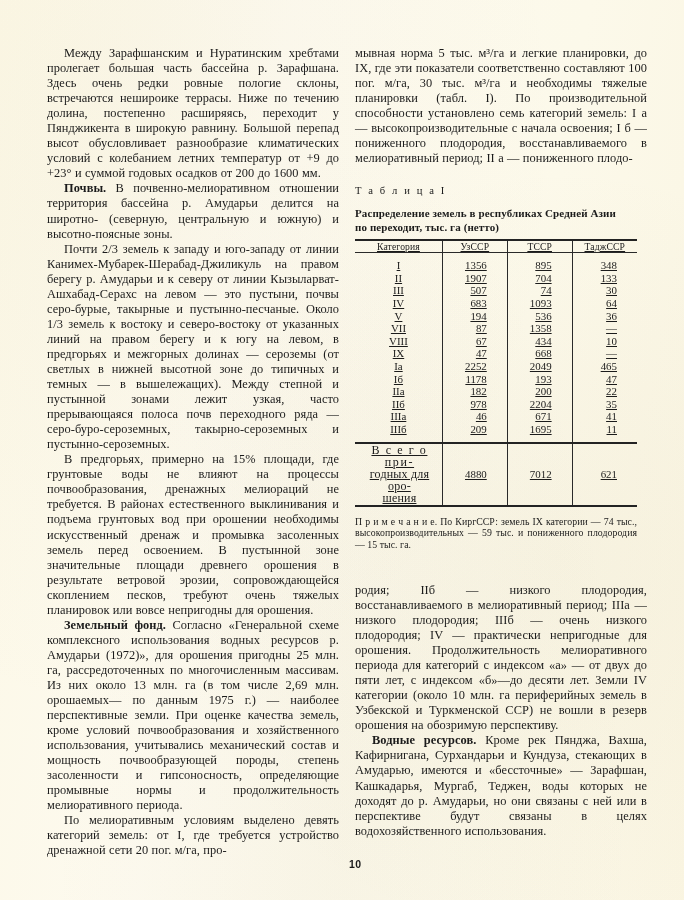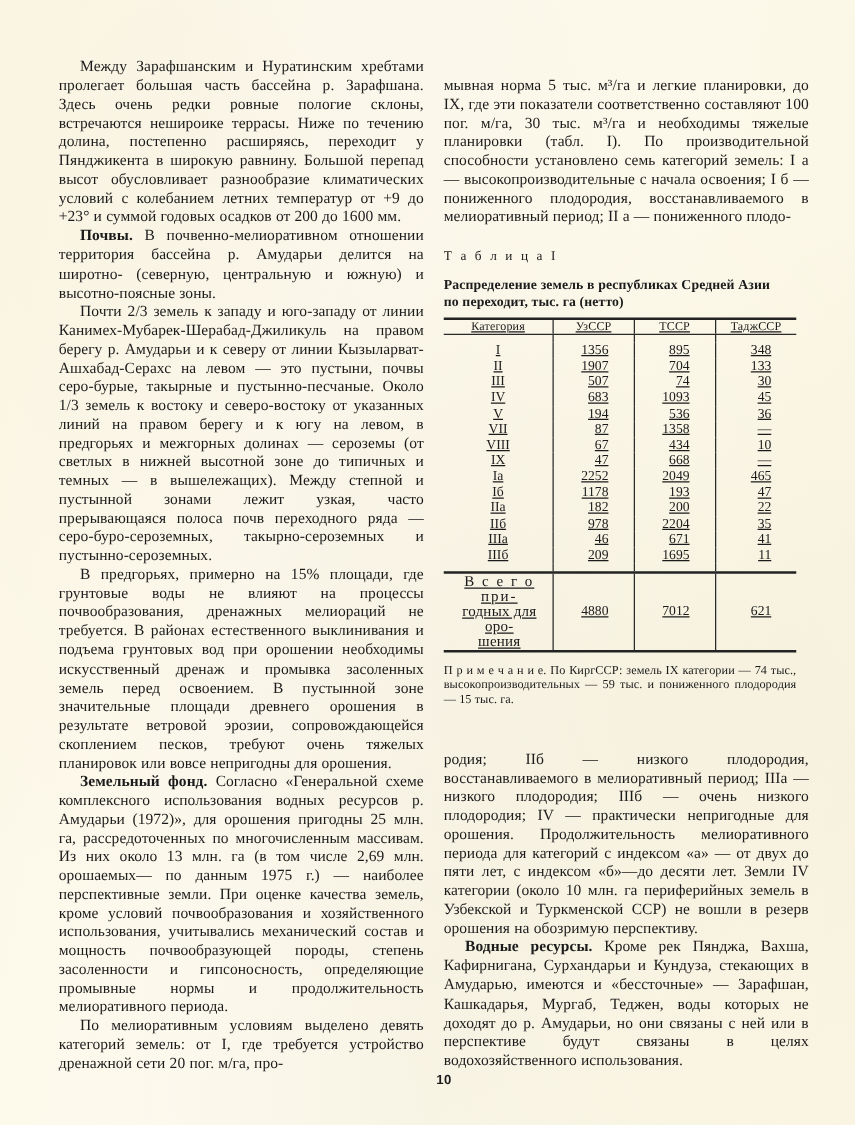--- a/index.html
+++ b/index.html
@@ -39,21 +39,21 @@
   .col p {
     margin: 0;
     font-size: 12.4px;
     line-height: 15.05px;
     text-align: justify;
     text-justify: inter-word;
     letter-spacing: 0.05px;
     word-spacing: 0.2px;
   }
   .col p.ind { text-indent: 17px; }
-  .col p.noind { text-indent: 0; margin-top: 15px; }
+  .col p.noind { text-indent: 0; }
   b { font-weight: bold; }
 
   
   .table-block {
     margin-top: 19px;
     margin-bottom: 13px;
     width: 282px;
   }
   .tbl-caption-num {
     font-size: 10.6px;
@@ -206,21 +206,21 @@
             <tr class="body-row">
               <td class="cat">III</td>
               <td class="vline num">507</td>
               <td class="vline num">74</td>
               <td class="vline num">30</td>
             </tr>
             <tr class="body-row">
               <td class="cat">IV</td>
               <td class="vline num">683</td>
               <td class="vline num">1093</td>
-              <td class="vline num">45</td>
+              <td class="vline num">64</td>
             </tr>
             <tr class="body-row">
               <td class="cat">V</td>
               <td class="vline num">194</td>
               <td class="vline num">536</td>
               <td class="vline num">36</td>
             </tr>
             <tr class="body-row">
               <td class="cat">VII</td>
               <td class="vline num">87</td>
@@ -306,19 +306,19 @@
           </tbody>
         </table>
         <div class="rule-thick"></div>
 
         <div class="note">П р и м е ч а н и е.  По КиргССР: земель IX категории — 74 тыс., высокопроизводительных — 59 тыс. и пониженного плодородия — 15 тыс. га.</div>
         <div class="gap-after-note"></div>
       </div>
 
       <p class="noind">родия; IIб — низкого плодородия, восстанавливаемого в мелиоративный период; IIIа — низкого плодородия; IIIб — очень низкого плодородия; IV — практически непригодные для орошения. Продолжительность мелиоративного периода для категорий с индексом «а» — от двух до пяти лет, с индексом «б»—до десяти лет. Земли IV категории (около 10 млн. га периферийных земель в Узбекской и Туркменской ССР) не вошли в резерв орошения на обозримую перспективу.</p>
       <p class="ind">
-        <b>Водные ресурсы.</b><span> Кроме рек Пянджа, Вахша, Кафирнигана, Сурхандарьи и Кундуза, стекающих в Амударью, имеются и «бессточные» — Зарафшан, Кашкадарья, Мургаб, Теджен, воды которых не доходят до р. Амударьи, но они связаны с ней или в перспективе будут связаны в целях водохозяйственного использования.</span>
+        <b>Водные ресурсов.</b><span> Кроме рек Пянджа, Вахша, Кафирнигана, Сурхандарьи и Кундуза, стекающих в Амударью, имеются и «бессточные» — Зарафшан, Кашкадарья, Мургаб, Теджен, воды которых не доходят до р. Амударьи, но они связаны с ней или в перспективе будут связаны в целях водохозяйственного использования.</span>
       </p>
     </div>
   </div>
 
   <div class="page-number">10</div>
 </div>
 
 </body></html>

